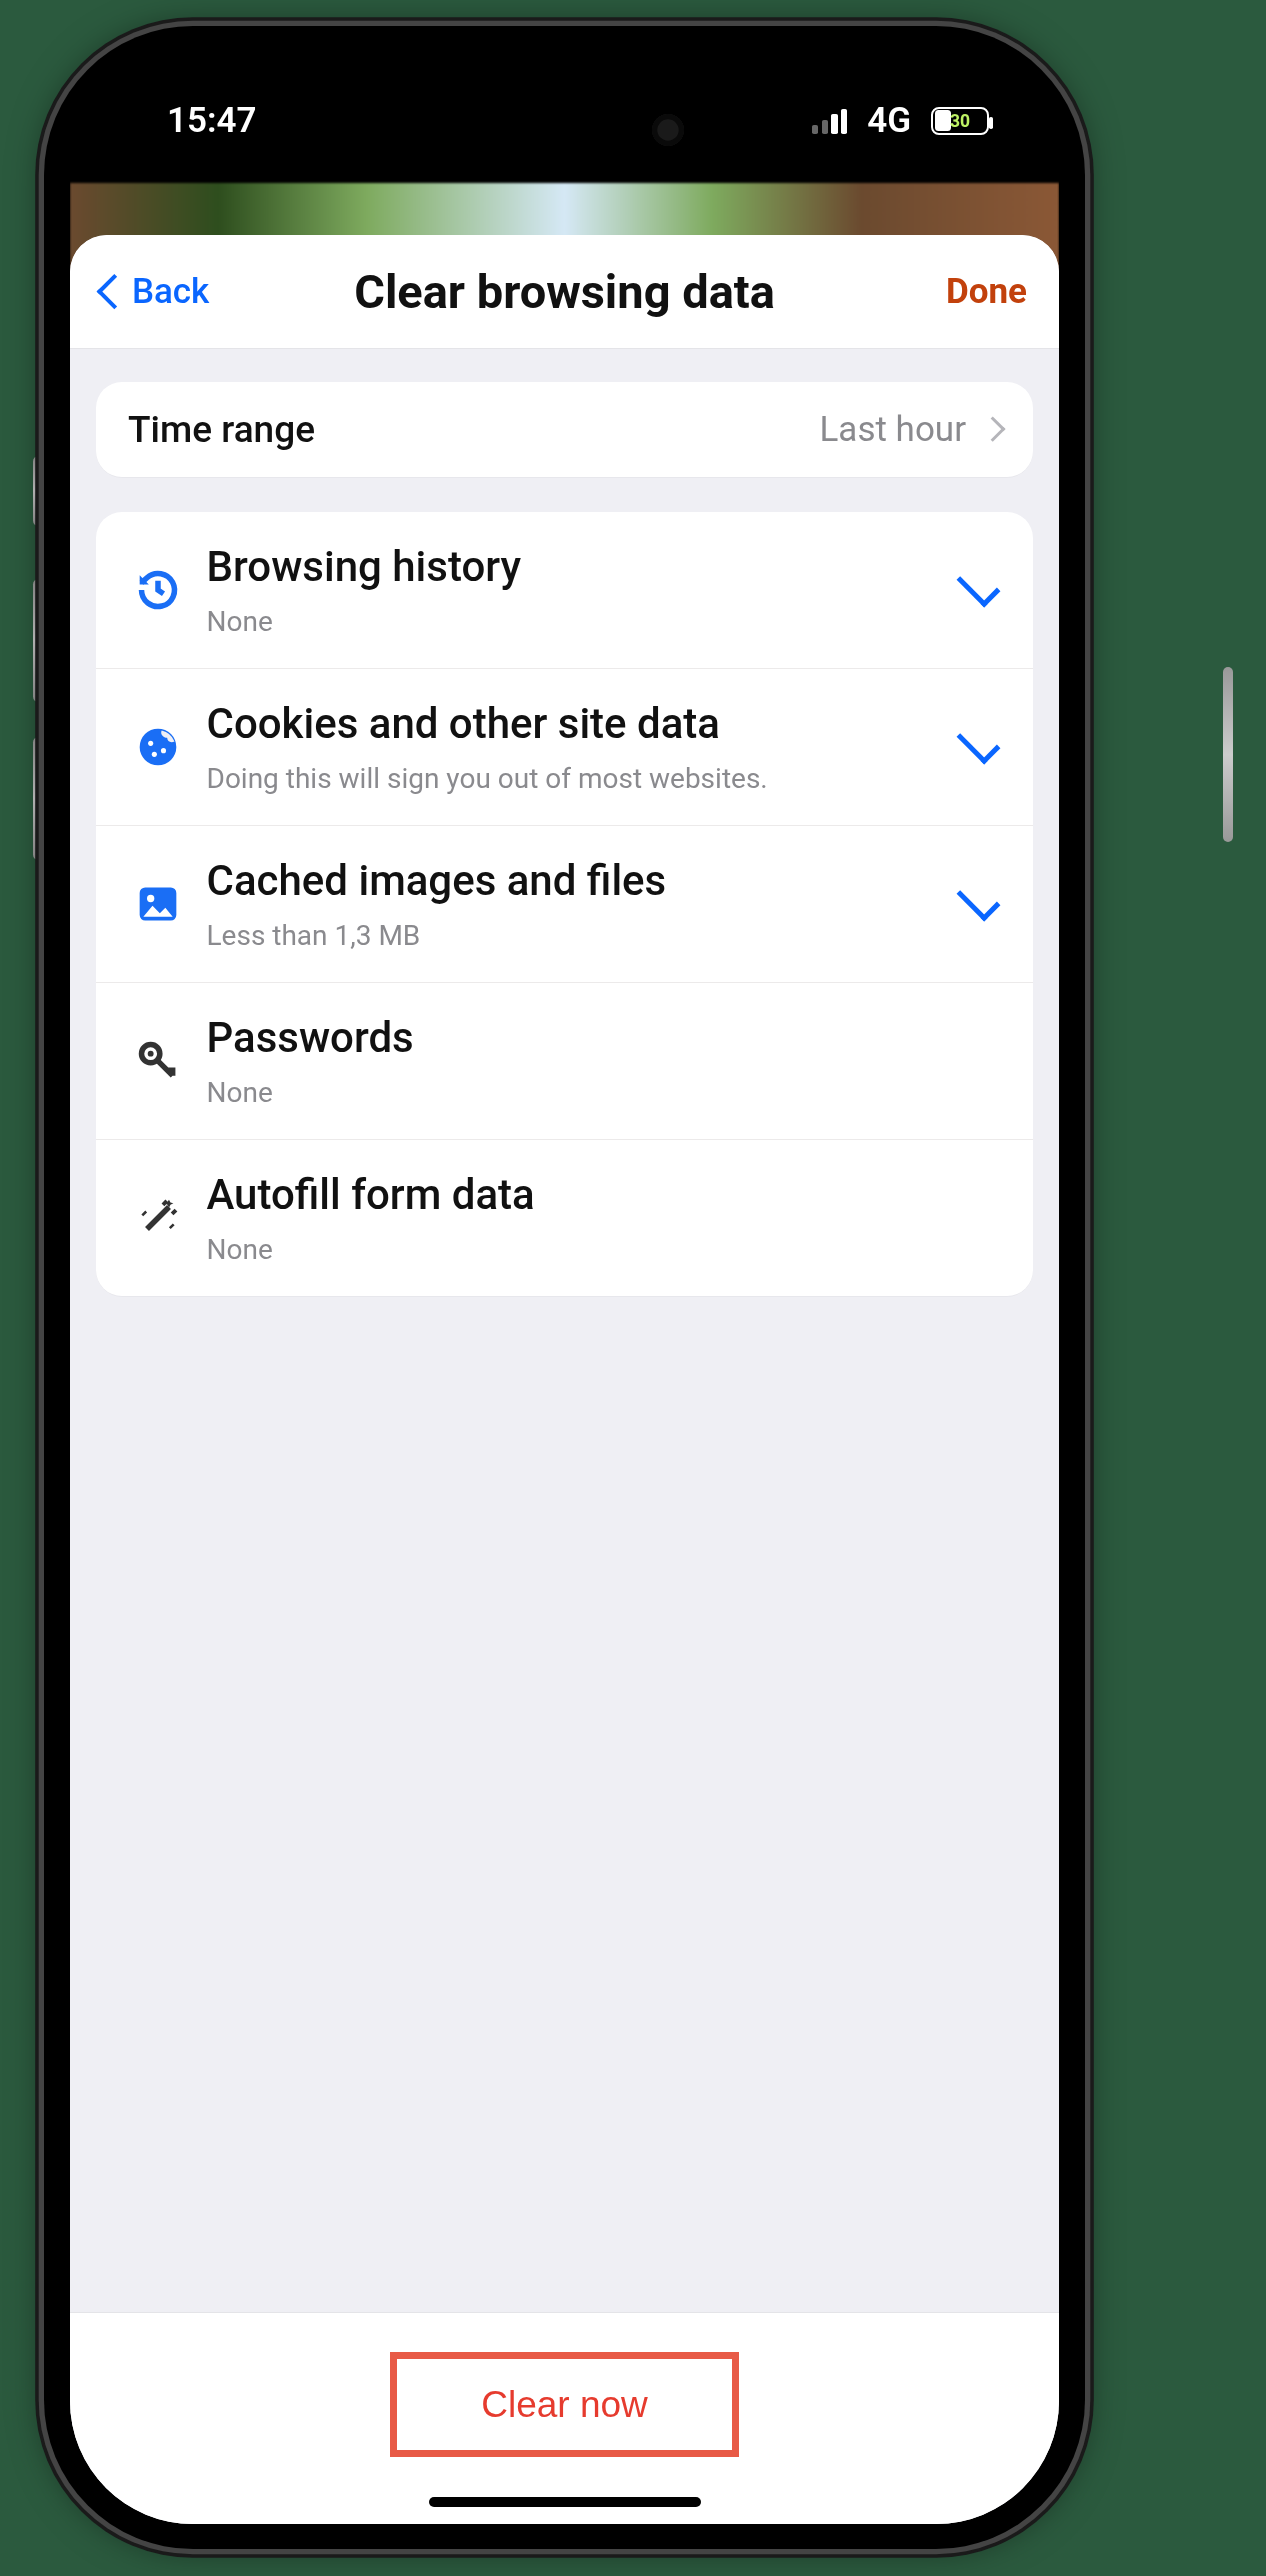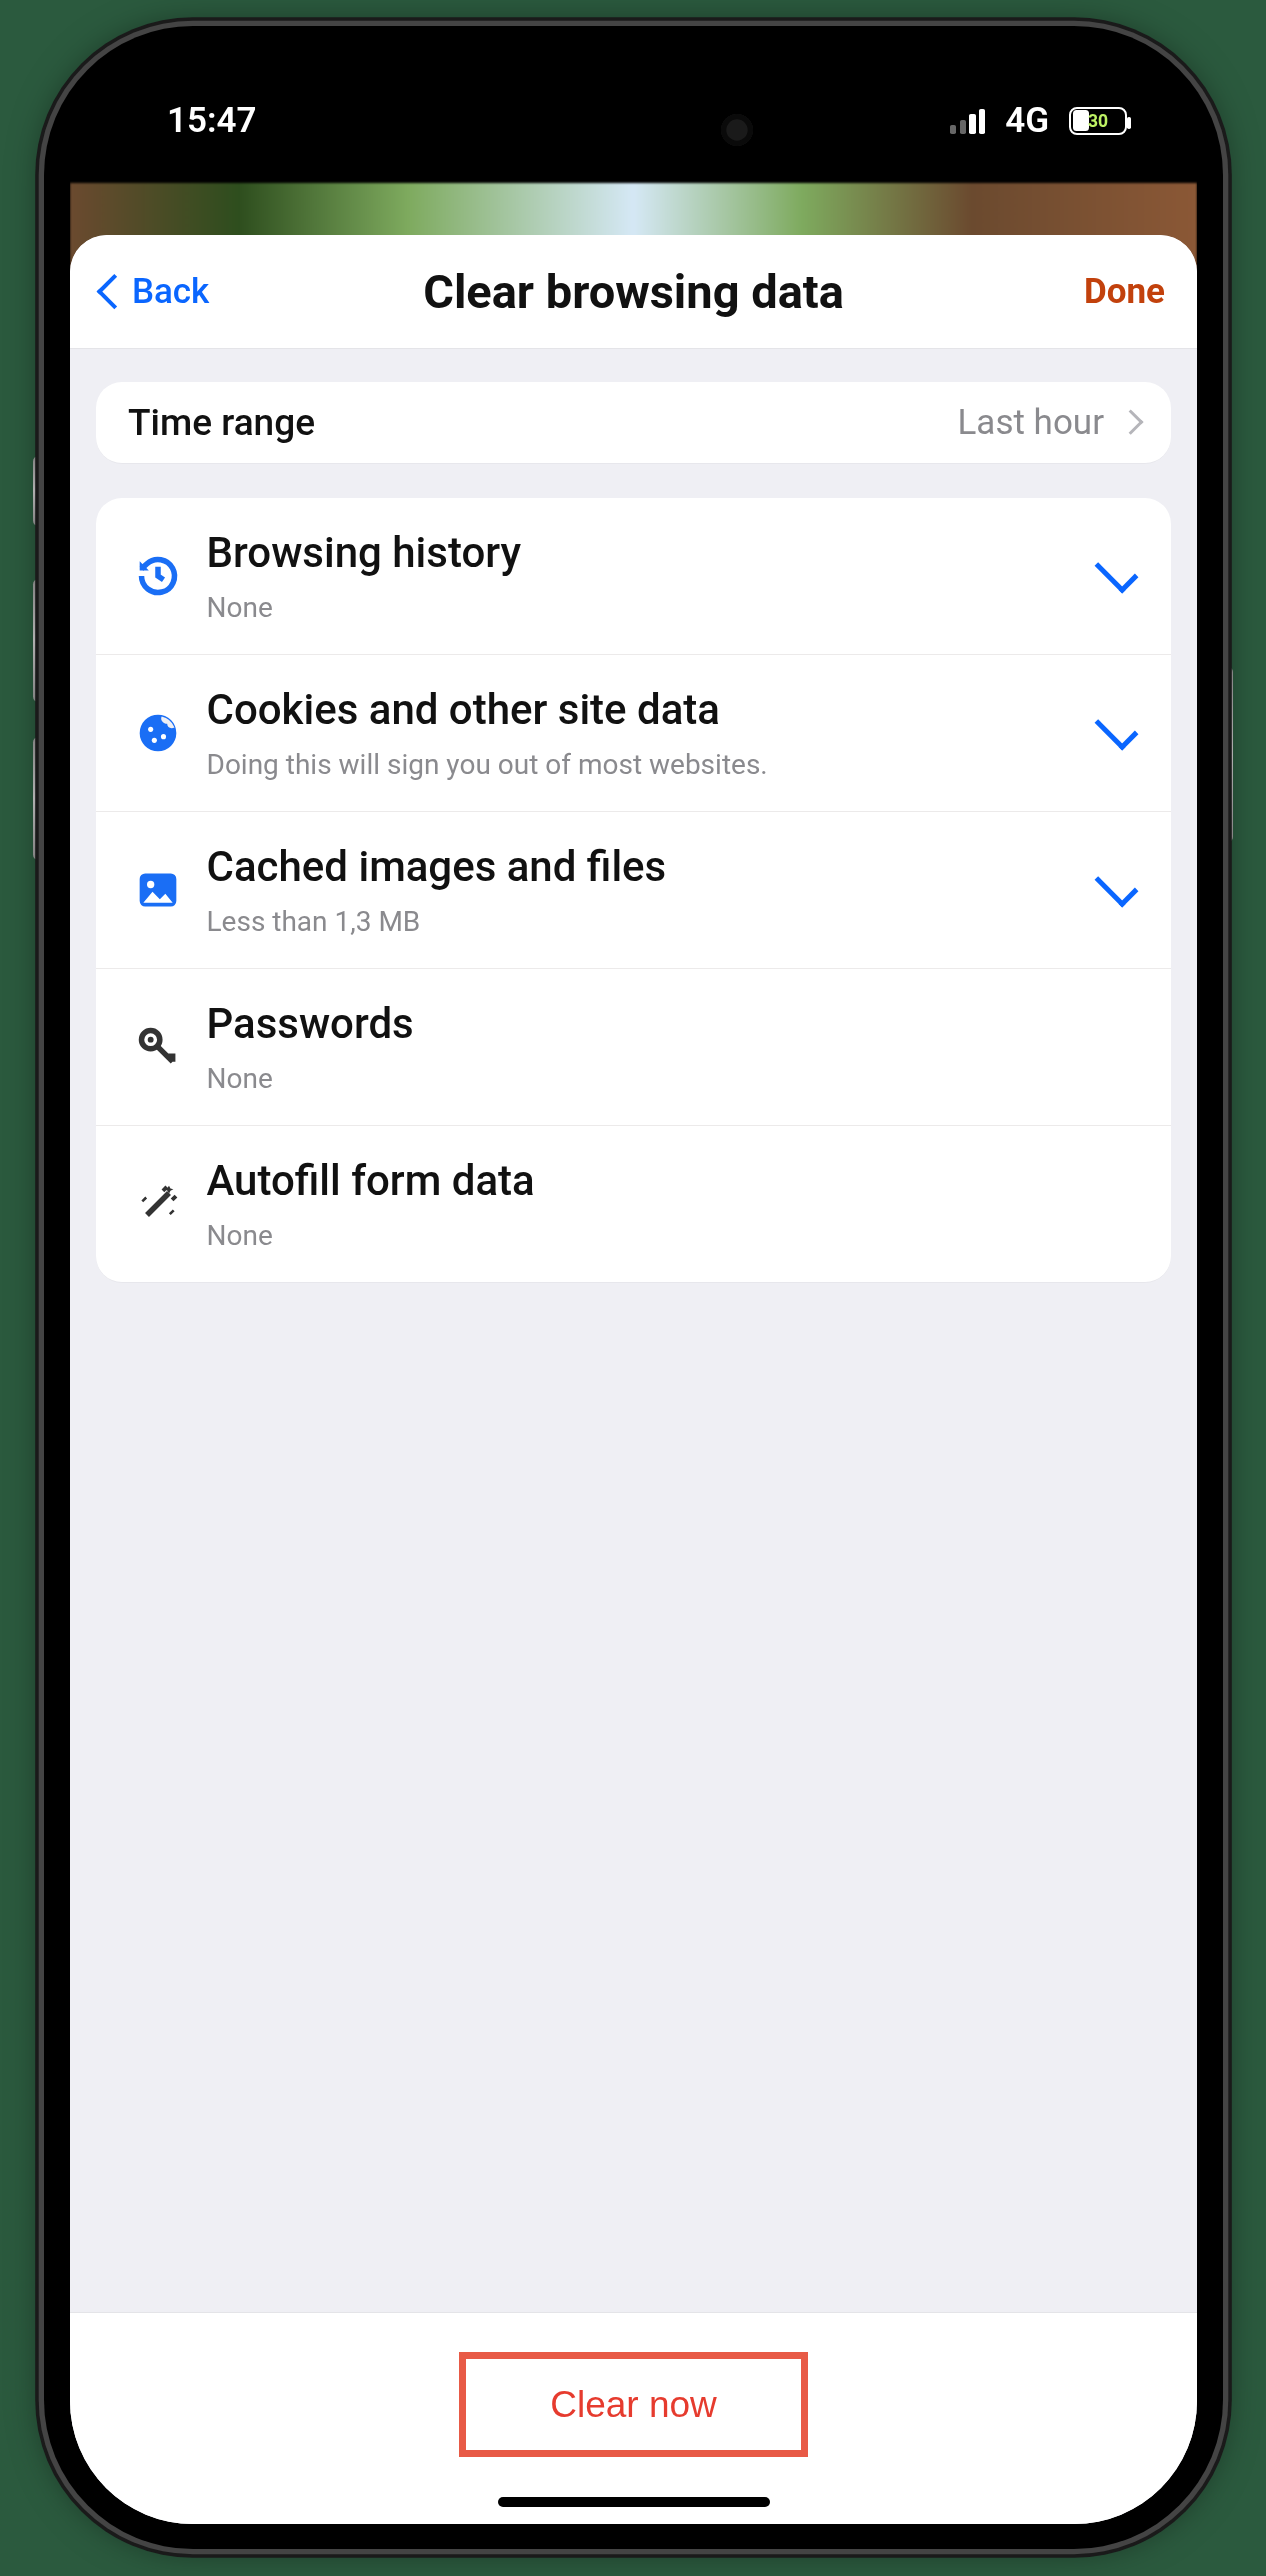--- a/index.html
+++ b/index.html
@@ -6,21 +6,21 @@
   html, body {
     width: 1267px;
     height: 2576px;
     background: #2b5a3e;
     font-family: -apple-system, BlinkMacSystemFont, "Segoe UI", Roboto, Helvetica, Arial, sans-serif;
   }
   .frame {
     position: absolute;
     left: 44px;
     top: 26px;
-    width: 1179px;
+    width: 1041px;
     height: 2523px;
     background: #000;
     border-radius: 149px;
     box-shadow: 0 0 0 5.3px #444, 0 0 0 8.8px #1a1a1a, 0 0 35px rgba(0,0,0,0.5);
     overflow: hidden;
   }
   .side-btn {
     position: absolute;
     background: linear-gradient(#999,#ccc,#999);
     border-radius: 5.3px;
@@ -127,21 +127,21 @@
     width:63px; display:flex; justify-content:center; align-items:center; flex:0 0 63px;
   }
   .row .texts { flex:1; padding-left:17.5px; }
   .row .titleline { font-size:42px; color:#111; font-weight:500; }
   .row .subline { font-size:28px; color:#8a8a8e; margin-top:14px; }
   .row .trail { display:flex; align-items:center; gap:17.5px; color:#8a8a8e; font-size:35px;}
   .chev-right { width:17.5px; height:17.5px; border-right:3.5px solid #b5b5ba; border-top:3.5px solid #b5b5ba; transform:rotate(45deg);}
   .check {
     width:39px; height:23px; border-right:5.3px solid #0a66ff; border-bottom:5.3px solid #0a66ff; transform:rotate(45deg); margin-right:5.3px; margin-bottom:8.8px;
   }
-  .time-row { padding: 19px 32px; }
+  .time-row { padding: 26px 32px; }
   .time-row .titleline { font-size:37px; }
   .section-gap { height:35px; }
   .bottom-bar {
     background:#fff;
     padding: 39px 0 67px 0;
     border-top:0.9px solid #e4e4e8;
     display:flex; justify-content:center;
   }
   .clear-btn {
     color:#e63b2e; font-size:37px; font-weight:500;

